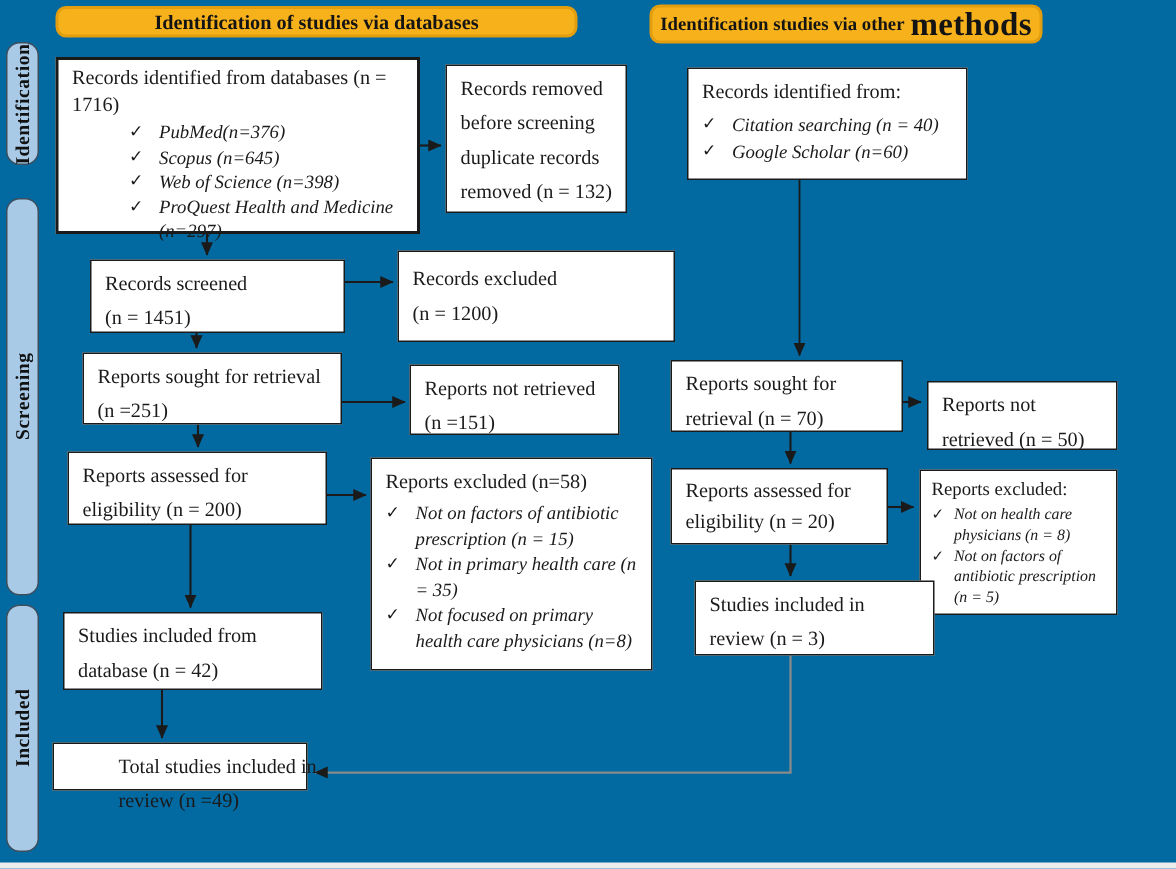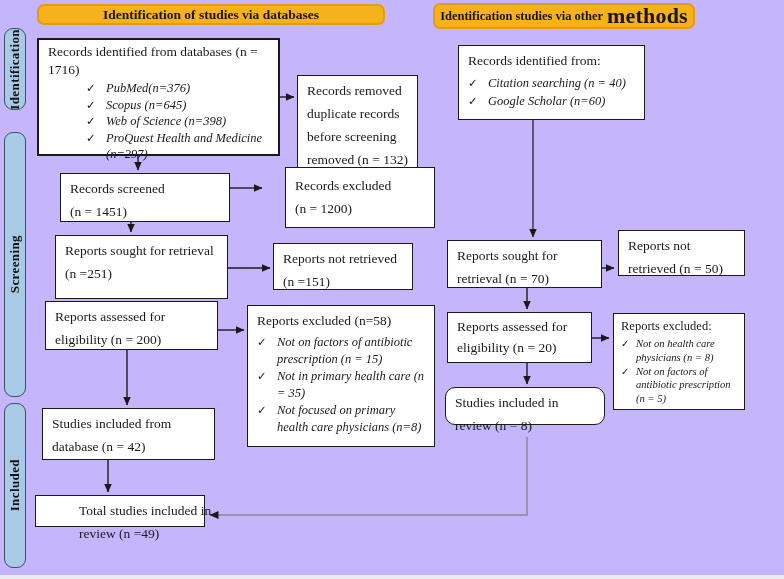--- a/index.html
+++ b/index.html
@@ -1,18 +1,18 @@
 <!DOCTYPE html>
 <html><head>
 <meta charset="utf-8">
 <style>
   html,body { margin:0; padding:0; background:#ffffff; }
   .canvas {
     position:relative; width:784px; height:579px; overflow:hidden;
-    background:#c4b5fd; font-family:"Liberation Serif", serif; color:#1a1a1a;
+    background:#0369a1; font-family:"Liberation Serif", serif; color:#1a1a1a;
   }
   .arrow-layer { position:absolute; left:0; top:0; width:784px; height:579px; }
 
   
   .pill {
     position:absolute; left:4px; width:22px; box-sizing:border-box;
     background:#a9cae7; border:1.6px solid #3d4f5f; border-radius:9px;
     display:flex; align-items:center; justify-content:center;
   }
   .pill span {
@@ -35,38 +35,38 @@
   .banner-right .emph { font-size:22px; margin-left:4px; letter-spacing:0.2px; }
 
   
   .box {
     position:absolute; box-sizing:border-box; background:#ffffff;
     border:1.5px solid #1a1a1a; padding:3px 9px; font-size:13.5px;
   }
   .ln { line-height:23px; white-space:nowrap; }
   .box-b1 { left:37px; top:38px; width:243px; height:118px; border-width:2px; }
   .box-b1 .ln { line-height:18px; }
-  .box-b2 { left:297px; top:43px; width:121px; height:99px;margin-top:32px; }
+  .box-b2 { left:297px; top:43px; width:121px; height:99px; }
   .box-b3 { left:458px; top:45px; width:187px; height:75px; }
   .box-b3 .title { line-height:24px; }
   .box-b4 { left:60px; top:173px; width:170px; height:49px; }
-  .box-b5 { left:265px; top:167px; width:150px; height:61px; padding-top:6px;margin-left:20px; }
-  .box-b6 { left:55px; top:235px; width:173px; height:64px; }
+  .box-b5 { left:265px; top:167px; width:185px; height:61px; padding-top:6px; }
+  .box-b6 { left:55px; top:235px; width:173px; height:48px; }
   .box-b7 { left:273px; top:243px; width:140px; height:47px; }
   .box-b8 { left:447px; top:240px; width:155px; height:48px; }
-  .box-b9 { left:618px; top:230px; width:127px; height:46px; }
+  .box-b9 { left:618px; top:254px; width:127px; height:46px; }
   .box-b10 { left:45px; top:301px; width:173px; height:49px; }
   .box-b11 { left:247px; top:305px; width:188px; height:142px; }
   .box-b11 .title { line-height:24px; }
   .box-b12 { left:447px; top:312px; width:145px; height:51px; }
   .box-b12 .ln { line-height:21px; }
   .box-b13 { left:613px; top:313px; width:132px; height:97px; font-size:12.5px; padding:3px 7px; }
   .box-b13 .title { line-height:19px; }
   .box-b14 { left:42px; top:408px; width:173px; height:52px; }
-  .box-b15 { left:445px; top:387px; width:160px; height:38px;border-radius:10px; }
+  .box-b15 { left:463px; top:387px; width:160px; height:50px; }
   .box-b16 { left:35px; top:495px; width:170px; height:32px;padding-left:43px; }
 
   
   .check-list { margin:1px 0 0 0; padding:0; list-style:none; }
   .check-item {
     display:flex; gap:7px; font-style:italic; font-size:12.5px; line-height:17px;
   }
   .check { flex:0 0 13px; font-style:normal; font-size:11.5px; }
   .box-b1 .check-list { margin-left:38px; }
   .box-b1 .check-item { line-height:16.5px; }
@@ -140,22 +140,22 @@
         </li>
       <li class="check-item">
           <span class="check">✓</span>
           <span>ProQuest Health and Medicine (n=297)</span>
         </li>
     </ul>
   </div>
 
   <div class="box box-b2">
     <div class="ln">Records removed</div>
+    <div class="ln">before screening</div>
     <div class="ln">duplicate records</div>
-    <div class="ln">before screening</div>
     <div class="ln">removed (n = 132)</div>
   </div>
 
   <div class="box box-b3">
     <div class="title">Records identified from:</div>
     <ul class="check-list">
       <li class="check-item">
           <span class="check">✓</span>
           <span>Citation searching (n = 40)</span>
         </li>
@@ -238,21 +238,21 @@
     </ul>
   </div>
 
   <div class="box box-b14">
     <div class="ln">Studies included from</div>
     <div class="ln">database (n = 42)</div>
   </div>
 
   <div class="box box-b15">
     <div class="ln">Studies included in</div>
-    <div class="ln">review (n = 8)</div>
+    <div class="ln">review (n = 3)</div>
   </div>
 
   <div class="box box-b16">
     <div class="ln">Total studies included in</div>
     <div class="ln">review (n =49)</div>
   </div>
 
   <div class="bottom-edge"></div>
 </div>
 

